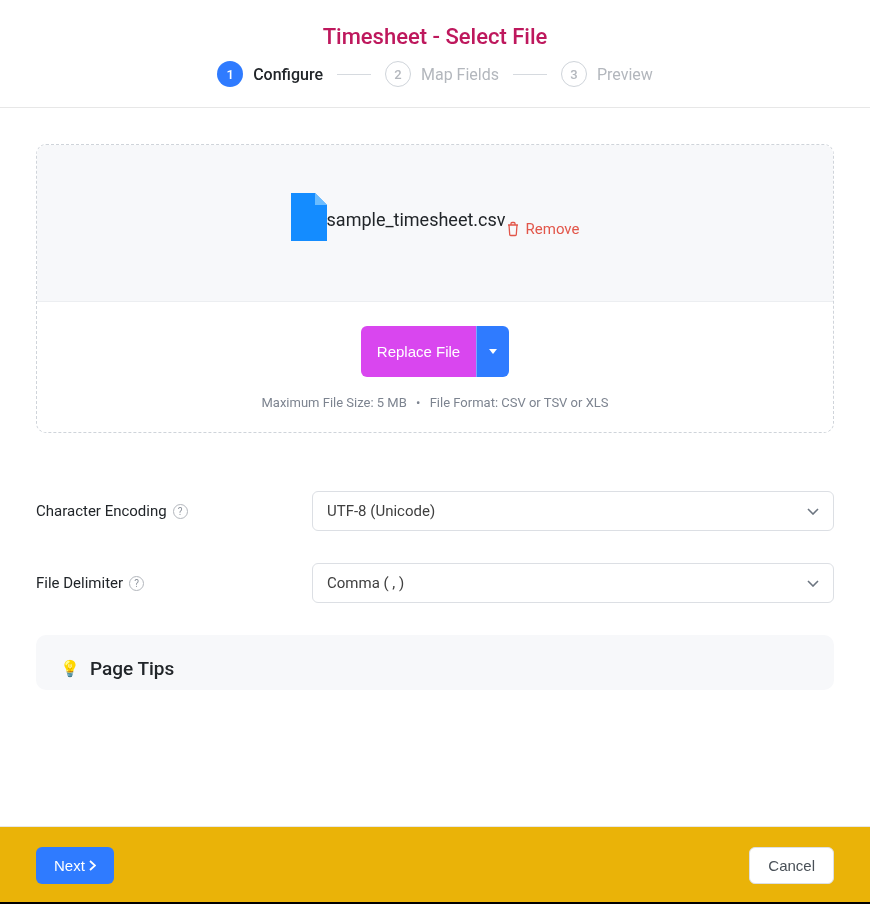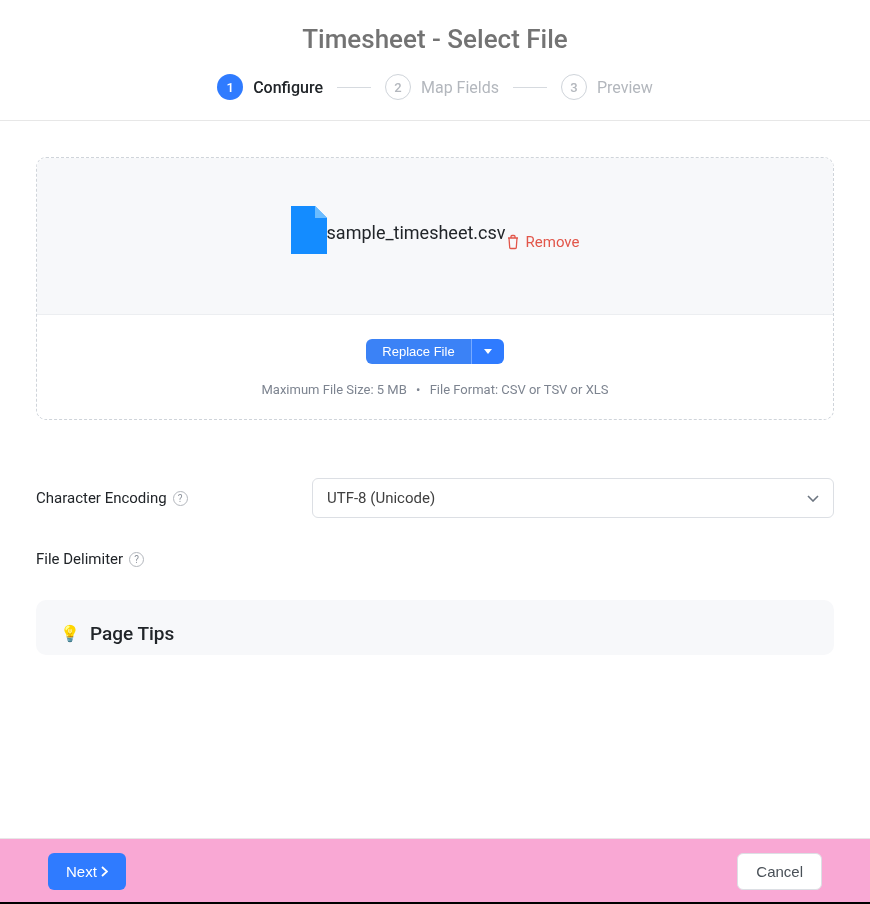--- a/index.html
+++ b/index.html
@@ -12,24 +12,24 @@
     overflow: hidden;
     position: relative;
   }
   .header {
     text-align: center;
     padding-top: 24px;
     padding-bottom: 20px;
     border-bottom: 1px solid #e7e7e7;
   }
   .title {
-    font-size: 26px;
+    font-size: 22px;
     font-weight: 500;
-    color: #737373;
-    margin-bottom: 20px;
+    color: #be185d;
+    margin-bottom: 12px;
   }
   .stepper {
     display: flex;
     align-items: center;
     justify-content: center;
     gap: 14px;
   }
   .step {
     display: flex;
     align-items: center;
@@ -132,25 +132,25 @@
     align-items: center;
     background: #fff;
   }
   .btn-group {
     display: flex;
     border-radius: 6px;
     overflow: hidden;
     margin-bottom: 18px;
   }
   .btn-replace {
-    background: #3b82f6;
+    background: #d946ef;
     color: #fff;
     border: none;
-    padding: 4px 16px;
-    font-size: 13px;
+    padding: 17px 16px;
+    font-size: 15px;
     cursor: pointer;
   }
   .btn-caret {
     background: #2f7bff;
     color: #fff;
     border: none;
     border-left: 1px solid rgba(255,255,255,0.35);
     padding: 10px 12px;
     cursor: pointer;
     display: flex;
@@ -223,27 +223,27 @@
     align-items: center;
     gap: 10px;
   }
   .tips-bulb { font-size: 16px; }
   .tips-title { font-size: 19px; font-weight: 500; color: #212529; }
   .footer {
     position: absolute;
     bottom: 0;
     left: 0;
     right: 0;
-    height: 66px;
+    height: 78px;
     border-top: 1px solid #e7e7e7;
-    background: #f9a8d4;
+    background: #eab308;
     display: flex;
     align-items: center;
     justify-content: space-between;
-    padding: 0 48px;
+    padding: 0 36px;
   }
   .ftr-bottom-line {
     position: absolute;
     bottom: 0; left: 0; right: 0;
     height: 2px;
     background: #000;
   }
   .btn-next {
     background: #2f7bff;
     color: #fff;
@@ -333,20 +333,28 @@
           <svg viewBox="0 0 12 7">
               <path d="M1 1l5 5 5-5" fill="none" stroke="#6c7580" stroke-width="1.6"></path>
             </svg>
         </div>
       </div>
     </div>
     <div class="form-row">
       <div class="form-label">
         <span>File Delimiter</span>
         <span class="help-icon">?</span>
+      </div>
+      <div class="form-control">
+        <div class="select">
+          <span>Comma ( , )</span>
+          <svg viewBox="0 0 12 7">
+              <path d="M1 1l5 5 5-5" fill="none" stroke="#6c7580" stroke-width="1.6"></path>
+            </svg>
+        </div>
       </div>
     </div>
   </div>
 
   <div class="tips-card">
     <span class="tips-bulb">💡</span>
     <span class="tips-title">Page Tips</span>
   </div>
 
 </div>

